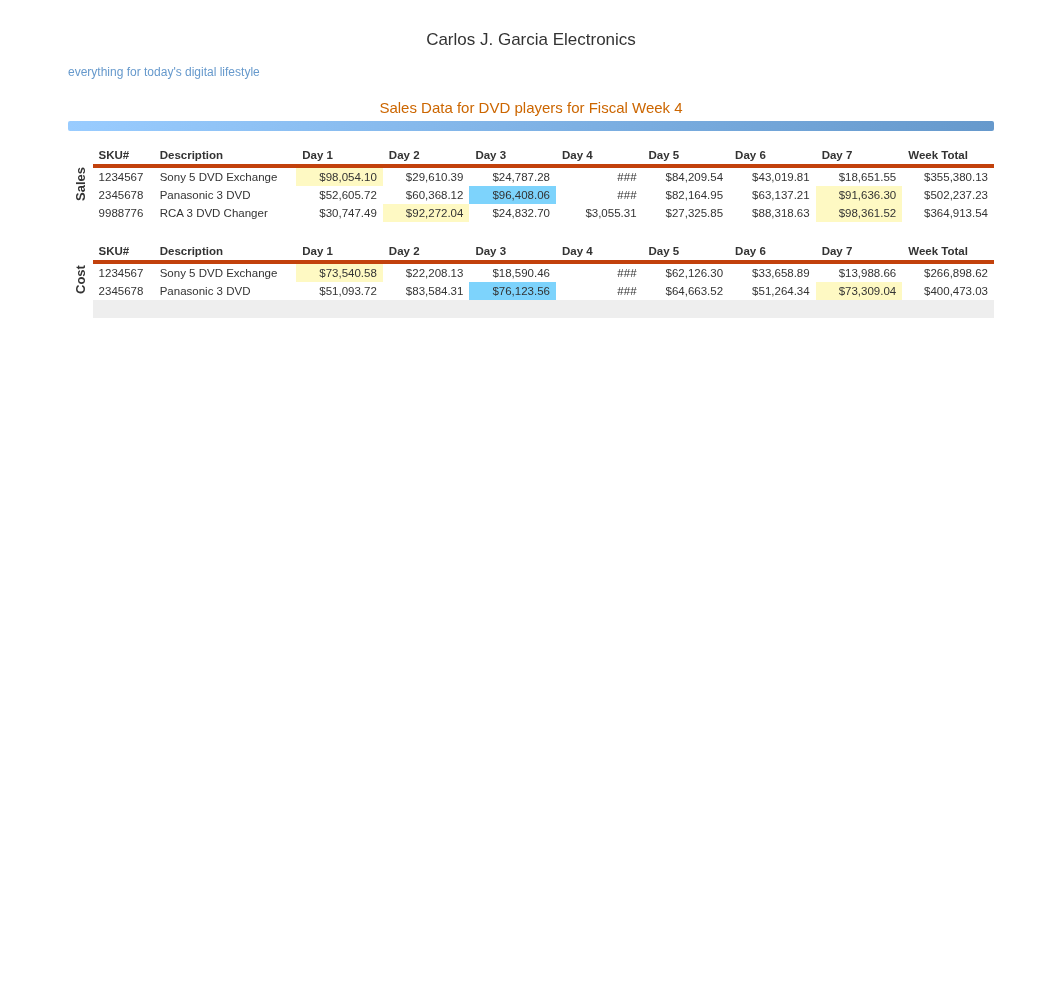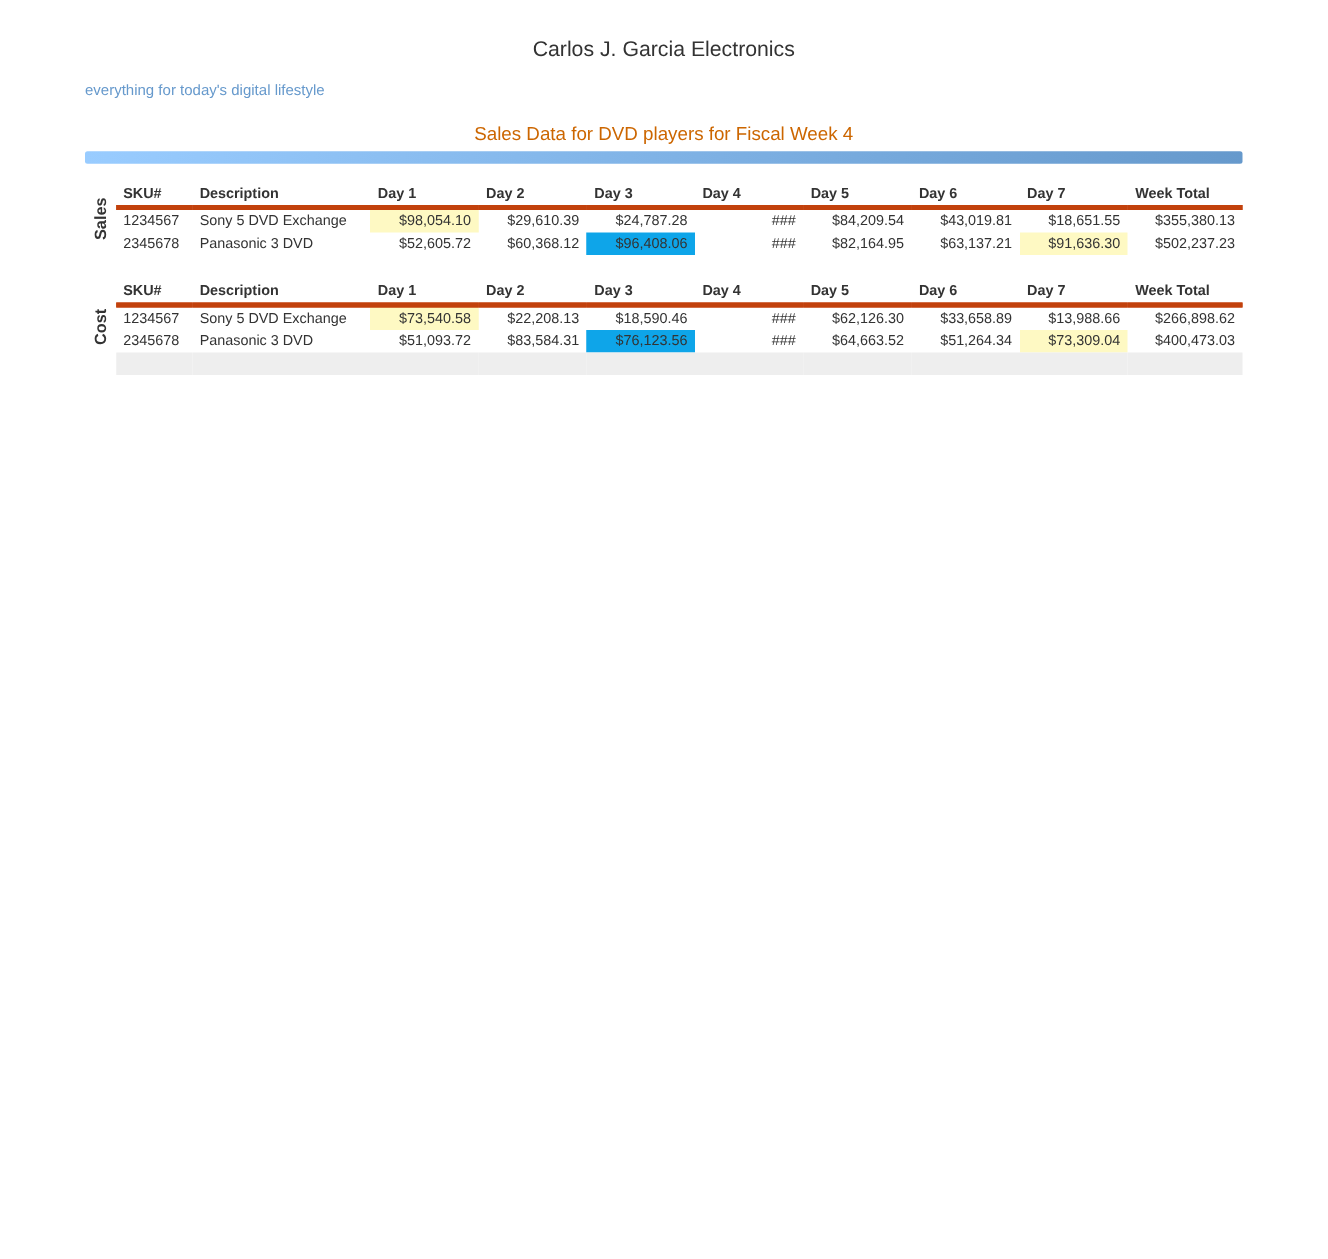--- a/index.html
+++ b/index.html
@@ -94,21 +94,21 @@
       text-align: left;
     }
 
     .highlight-pink {
       color: #cc3333;
       background-color: #fef9c3;
     }
 
     .highlight-blue {
       color: #0000cc;
-      background-color: #0ea5e9;
+      background-color: #7dd3fc;
     }
 
     .col-sku { width: 60px; }
     .col-desc { width: 140px; }
     .col-day { width: 85px; }
     .col-week { width: 90px; }
   </style>
 </head>
 <body>
 
@@ -159,20 +159,32 @@
     <td>Panasonic 3 DVD</td>
     <td class="num ">$52,605.72</td>
     <td class="num ">$60,368.12</td>
     <td class="num highlight-blue">$96,408.06</td>
     <td class="num">###</td>
     <td class="num">$82,164.95</td>
     <td class="num">$63,137.21</td>
     <td class="num highlight-pink">$91,636.30</td>
     <td class="num">$502,237.23</td>
   </tr>
+          <tr>
+    <td>9988776</td>
+    <td>RCA 3 DVD Changer</td>
+    <td class="num ">$30,747.49</td>
+    <td class="num highlight-pink">$92,272.04</td>
+    <td class="num ">$24,832.70</td>
+    <td class="num">$3,055.31</td>
+    <td class="num">$27,325.85</td>
+    <td class="num">$88,318.63</td>
+    <td class="num highlight-pink">$98,361.52</td>
+    <td class="num">$364,913.54</td>
+  </tr>
         </tbody>
     </table>
   </div>
 
   <div class="section-wrapper">
     <div class="rotated-label">Cost</div>
     <table class="data-table">
       <thead>
         <tr>
           <th class="col-sku">SKU#</th>

